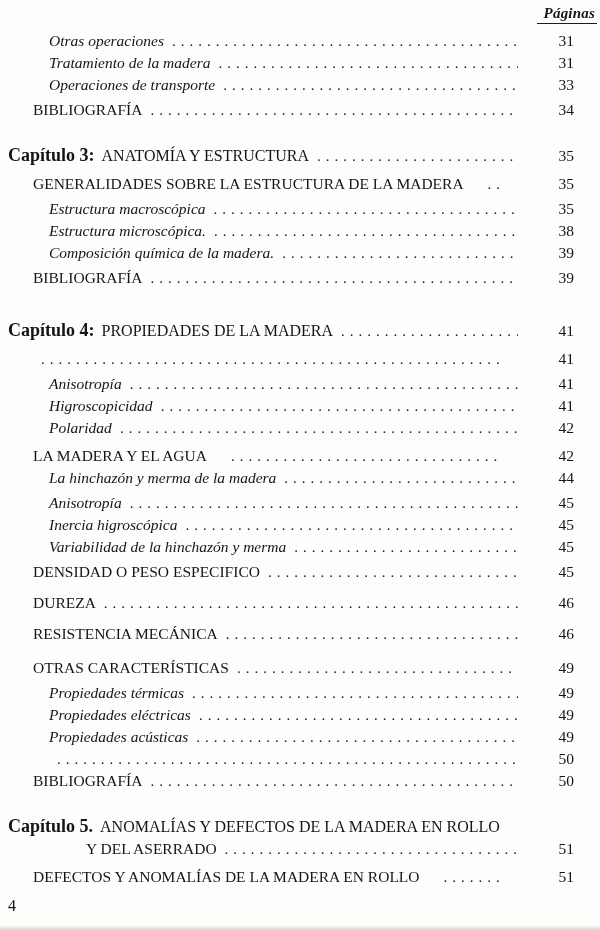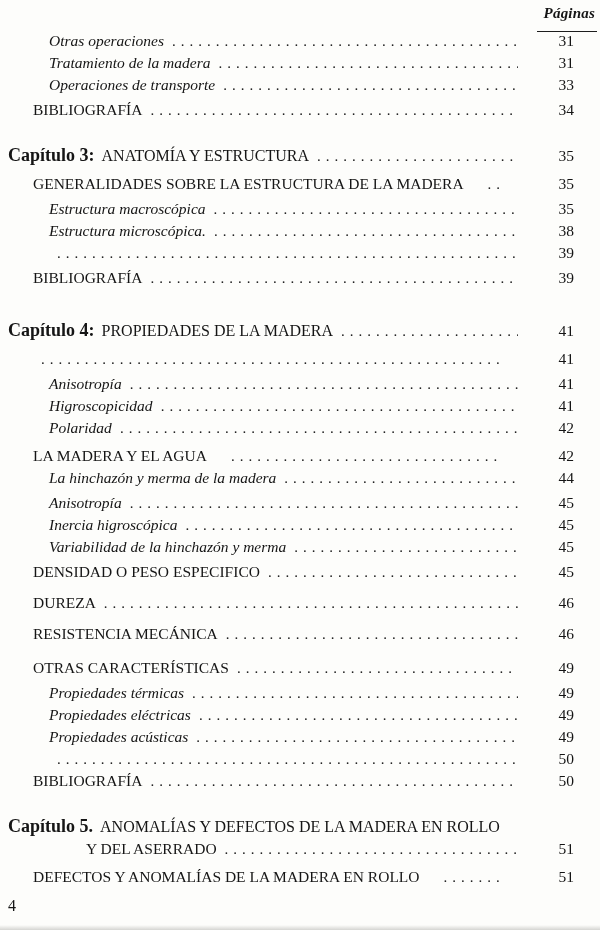--- a/index.html
+++ b/index.html
@@ -18,21 +18,21 @@
   }
   .pages-header {
     position: absolute;
     top: 5px;
     right: 3px;
     font-style: italic;
     font-weight: 700;
     font-size: 15px;
     letter-spacing: 0.2px;
     border-bottom: 1.6px solid #1d1d1d;
-    padding: 0 2px 9px 7px;
+    padding: 0 2px 1px 7px;
   }
   .toc {
     position: absolute;
     top: 30px;
     left: 0;
     right: 11px;
   }
   .row {
     display: flex;
     align-items: baseline;
@@ -140,20 +140,21 @@
     <span class="pnum">35</span>
   </div>
     <div class="row style-italic indent-2 gap-none">
 
     <span class="label">Estructura microscópica.</span>
     <span class="dots">........................................................................................................................</span>
     <span class="pnum">38</span>
   </div>
     <div class="row style-italic indent-2 gap-none">
 
+    <span class="label">Composición química de la madera.</span>
     <span class="dots">........................................................................................................................</span>
     <span class="pnum">39</span>
   </div>
     <div class="row style-caps indent-1 gap-tight">
 
     <span class="label">BIBLIOGRAFÍA</span>
     <span class="dots">........................................................................................................................</span>
     <span class="pnum">39</span>
   </div>
     <div class="row style-chapter indent-0 gap-chapter-big">

